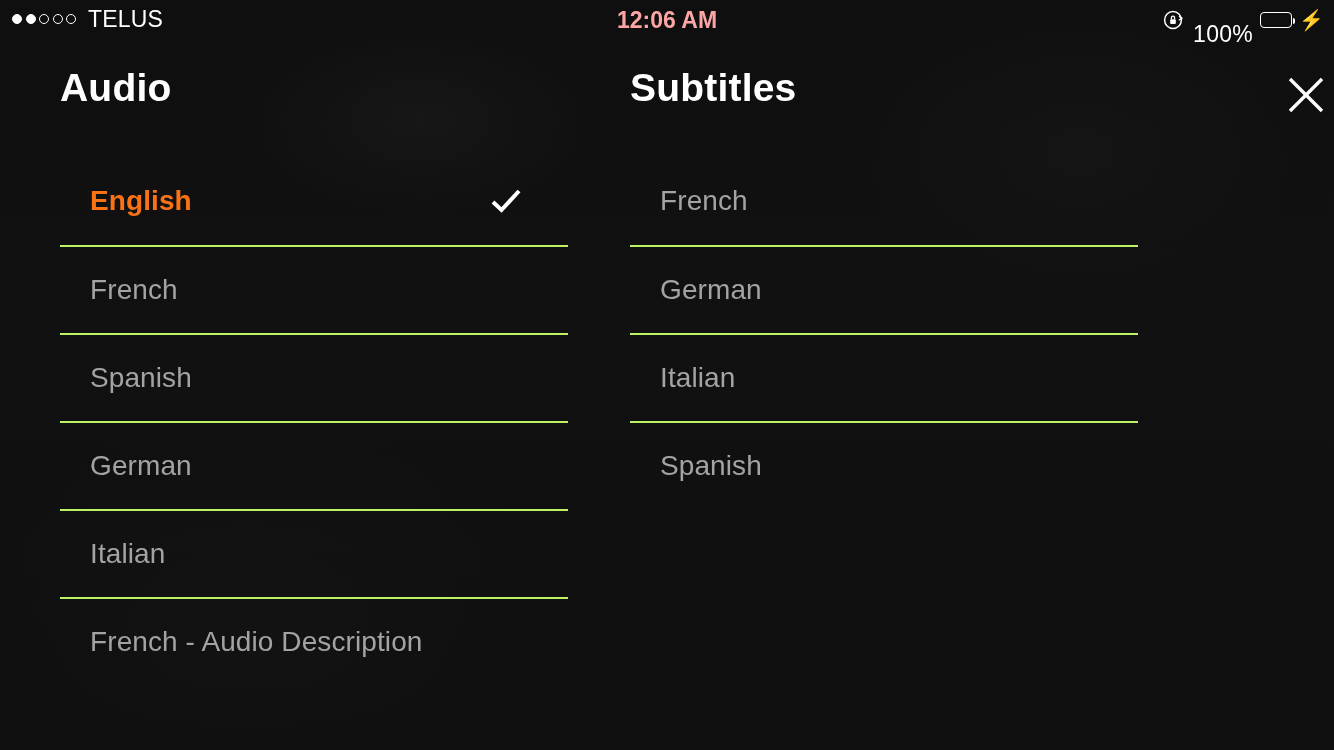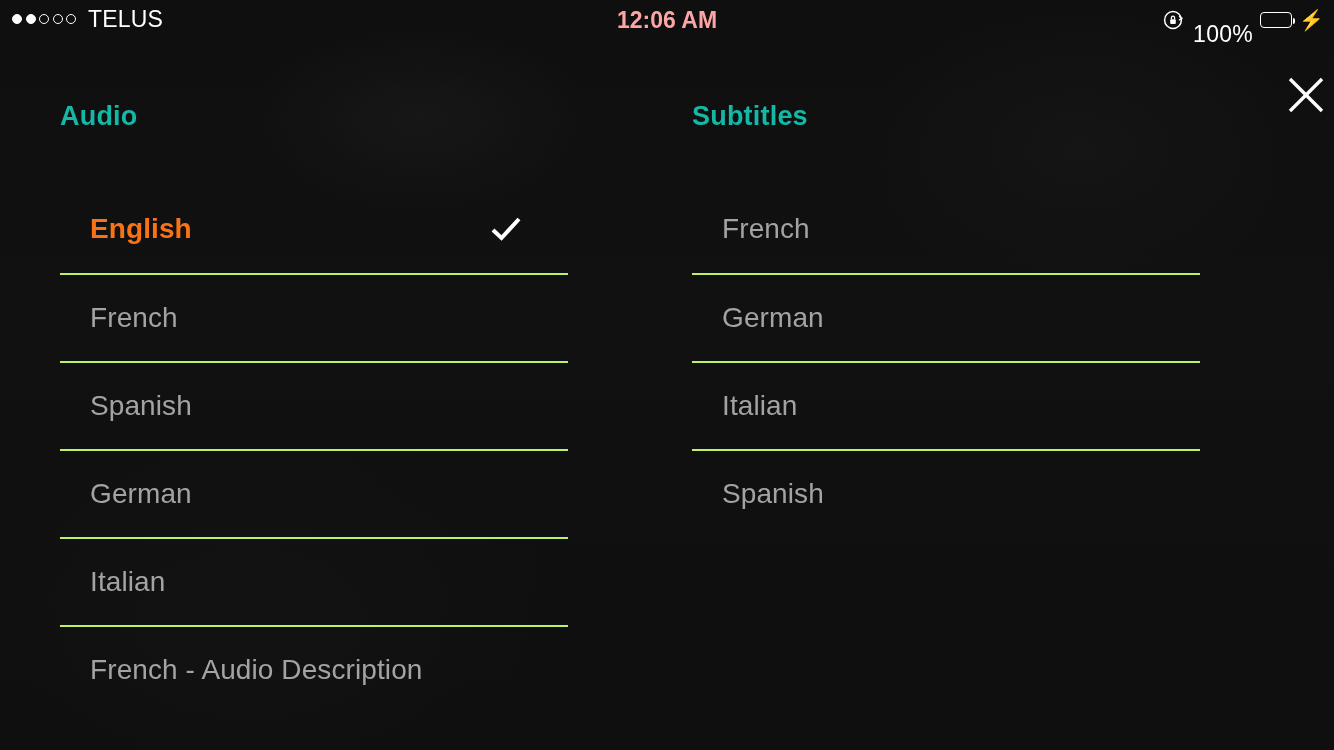--- a/index.html
+++ b/index.html
@@ -126,30 +126,29 @@
     color: #ffffff;
     line-height: 1;
   }
 
   
   .panel {
     position: absolute;
     top: 68px;
   }
   #audio-panel  { left: 60px;  width: 508px; }
-  #subtitles-panel { left: 692px; width: 508px; }
+  #subtitles-panel { left: 630px; width: 508px; }
 
   .panel-title {
-    font-size: 27px;
+    font-size: 39px;
     font-weight: bold;
-    color: #14b8a6;
+    color: #ffffff;
     letter-spacing: 0.2px;
     height: 52px;
     line-height: 40px;
-    margin-top: 28px;
   }
   .option-list {
     margin-top: 37px;
   }
   .option-row {
     position: relative;
     height: 88px;
     display: flex;
     align-items: center;
     box-sizing: border-box;

